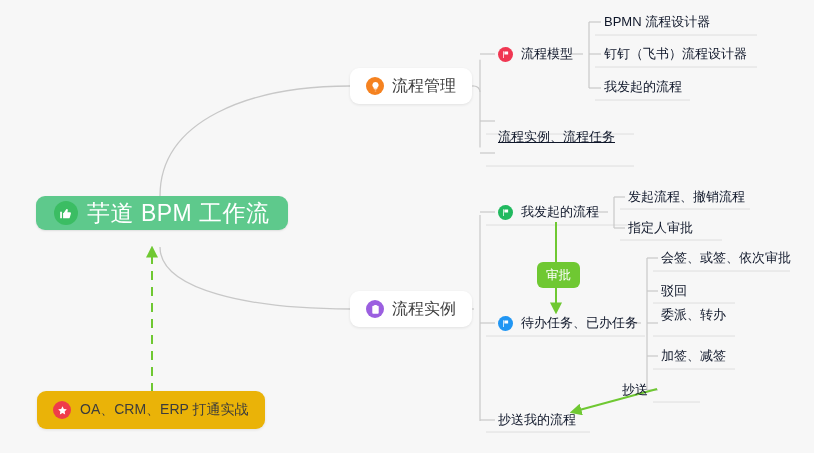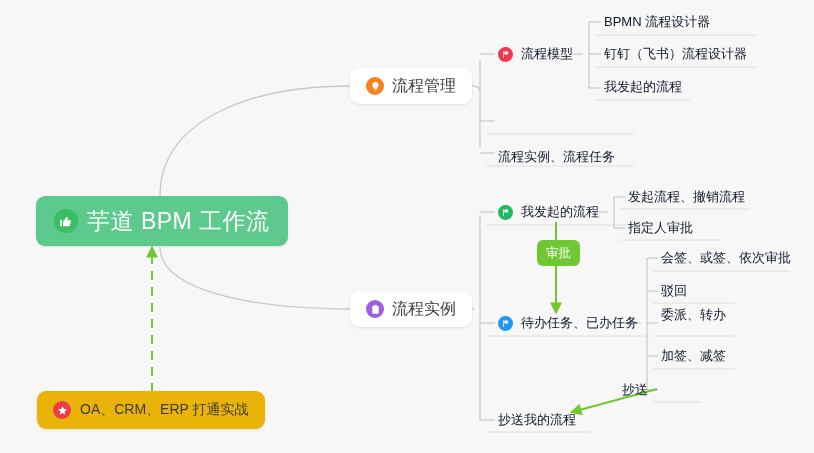--- a/index.html
+++ b/index.html
@@ -32,21 +32,21 @@
     box-sizing: border-box;
     display: flex;
     align-items: center;
     white-space: nowrap;
   }
   
   .root {
     background: #5ec98c;
     border-radius: 9px;
     padding: 0 18px;
-    height: 50px;
+    height: 34px;
     color: #ffffff;
     font-size: 23px;
     letter-spacing: 0.5px;
     box-shadow: 0 1px 2px rgba(0,0,0,0.10);
   }
   .root .label { margin-left: 9px; }
   
   .branch {
     background: #ffffff;
     border-radius: 9px;
@@ -213,21 +213,21 @@
   <div class="node leaf" style="left:600px; top:11px;">
     <span class="label">BPMN 流程设计器</span>
   </div>
   <div class="node leaf" style="left:600px; top:43px;">
     <span class="label">钉钉（飞书）流程设计器</span>
   </div>
   <div class="node leaf" style="left:600px; top:76px;">
     <span class="label">我发起的流程</span>
   </div>
 
-  <div class="node leaf" style="left:494px; top:146px;">
+  <div class="node leaf" style="left:494px; top:126px;text-decoration:underline;">
     <span class="label">流程实例、流程任务</span>
   </div>
 
   <div class="node branch" style="left:350px; top:291px;">
     <span class="ic ic-md c-purple">
       <svg width="11" height="11" viewBox="0 0 24 24" fill="#ffffff">
         <rect x="5" y="4" width="14" height="17" rx="2"></rect>
         <rect x="9" y="2" width="6" height="3.4" rx="1.2"></rect>
       </svg>
     </span>
@@ -243,21 +243,21 @@
     </span>
     <span class="label">我发起的流程</span>
   </div>
   <div class="node leaf" style="left:624px; top:186px;">
     <span class="label">发起流程、撤销流程</span>
   </div>
   <div class="node leaf" style="left:624px; top:217px;">
     <span class="label">指定人审批</span>
   </div>
 
-  <div class="node badge" style="left:537px; top:240px;">
+  <div class="node badge" style="left:537px; top:262px;">
     <span class="label">审批</span>
   </div>
 
   <div class="node leaf with-icon" style="left:494px; top:312px;">
     <span class="ic ic-sm c-blue">
       <svg width="9" height="9" viewBox="0 0 24 24" fill="#ffffff">
         <path d="M6 3h2v18H6z"></path>
         <path d="M9 4h10v8H9z"></path>
       </svg>
     </span>

